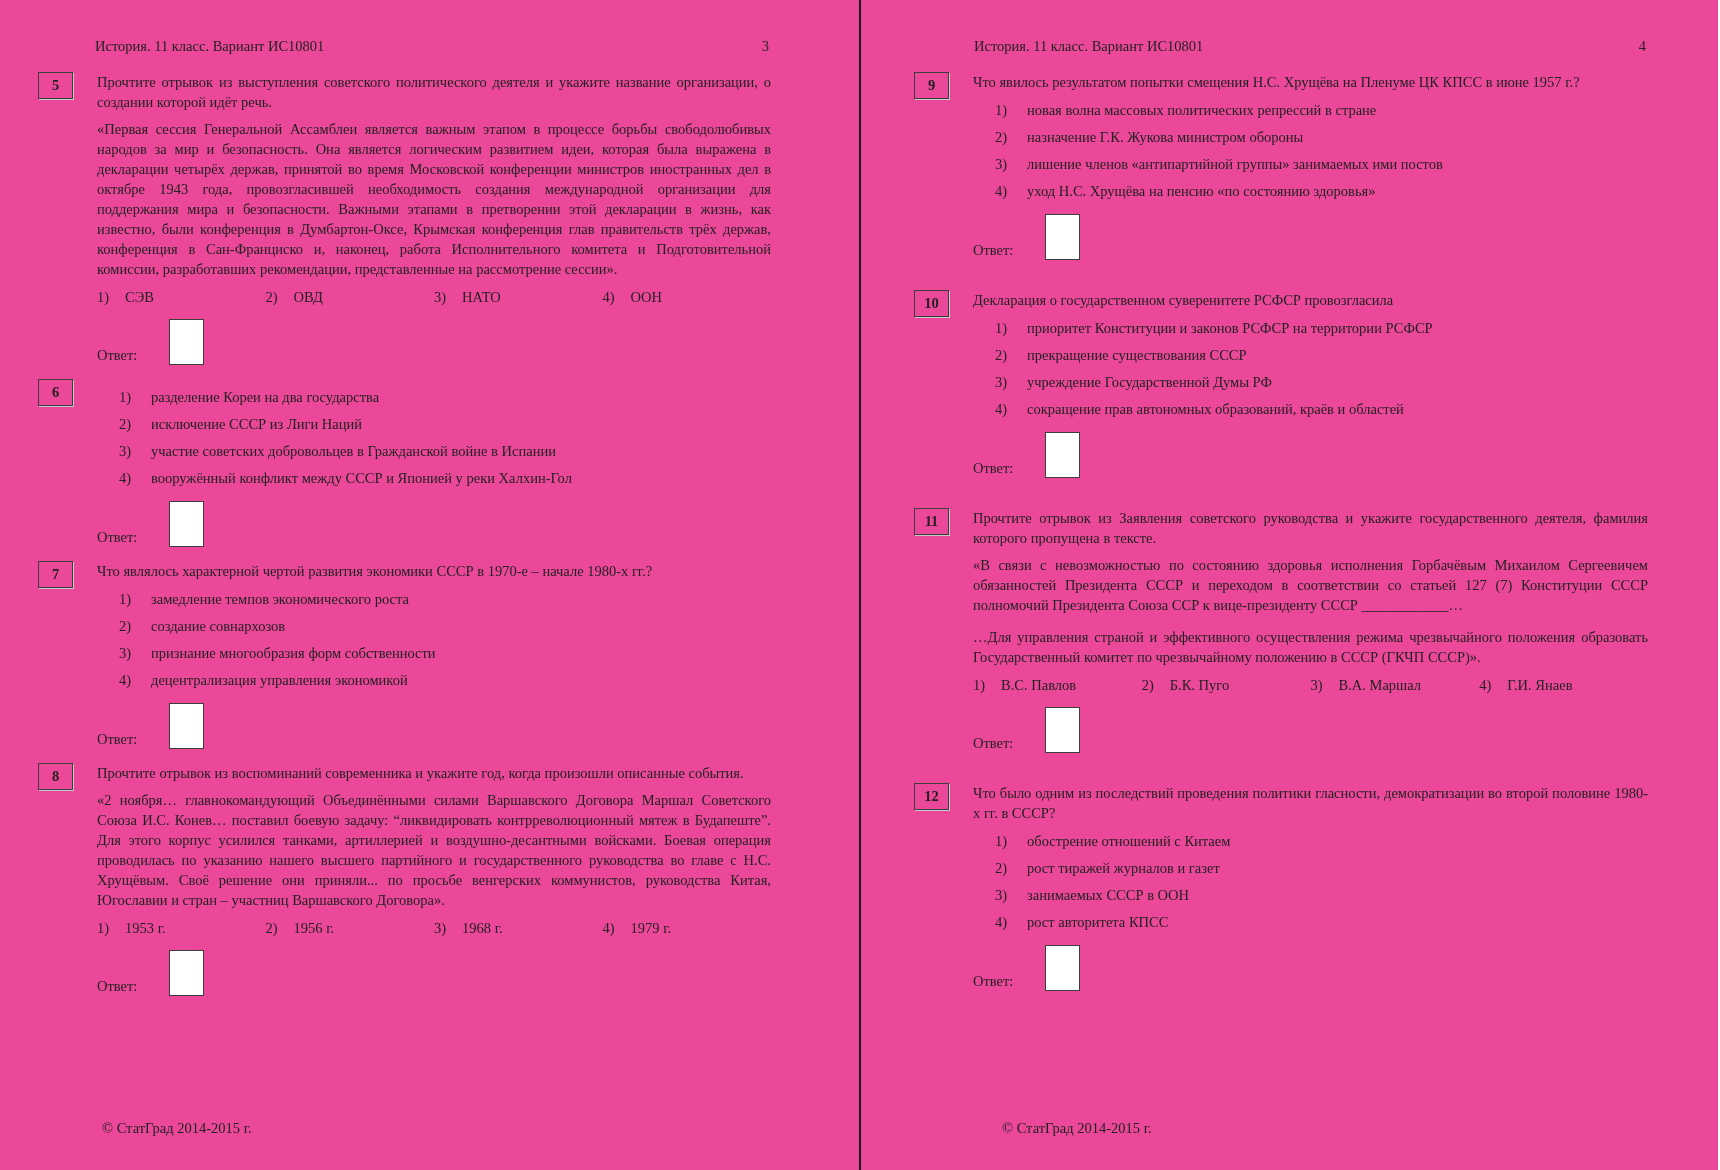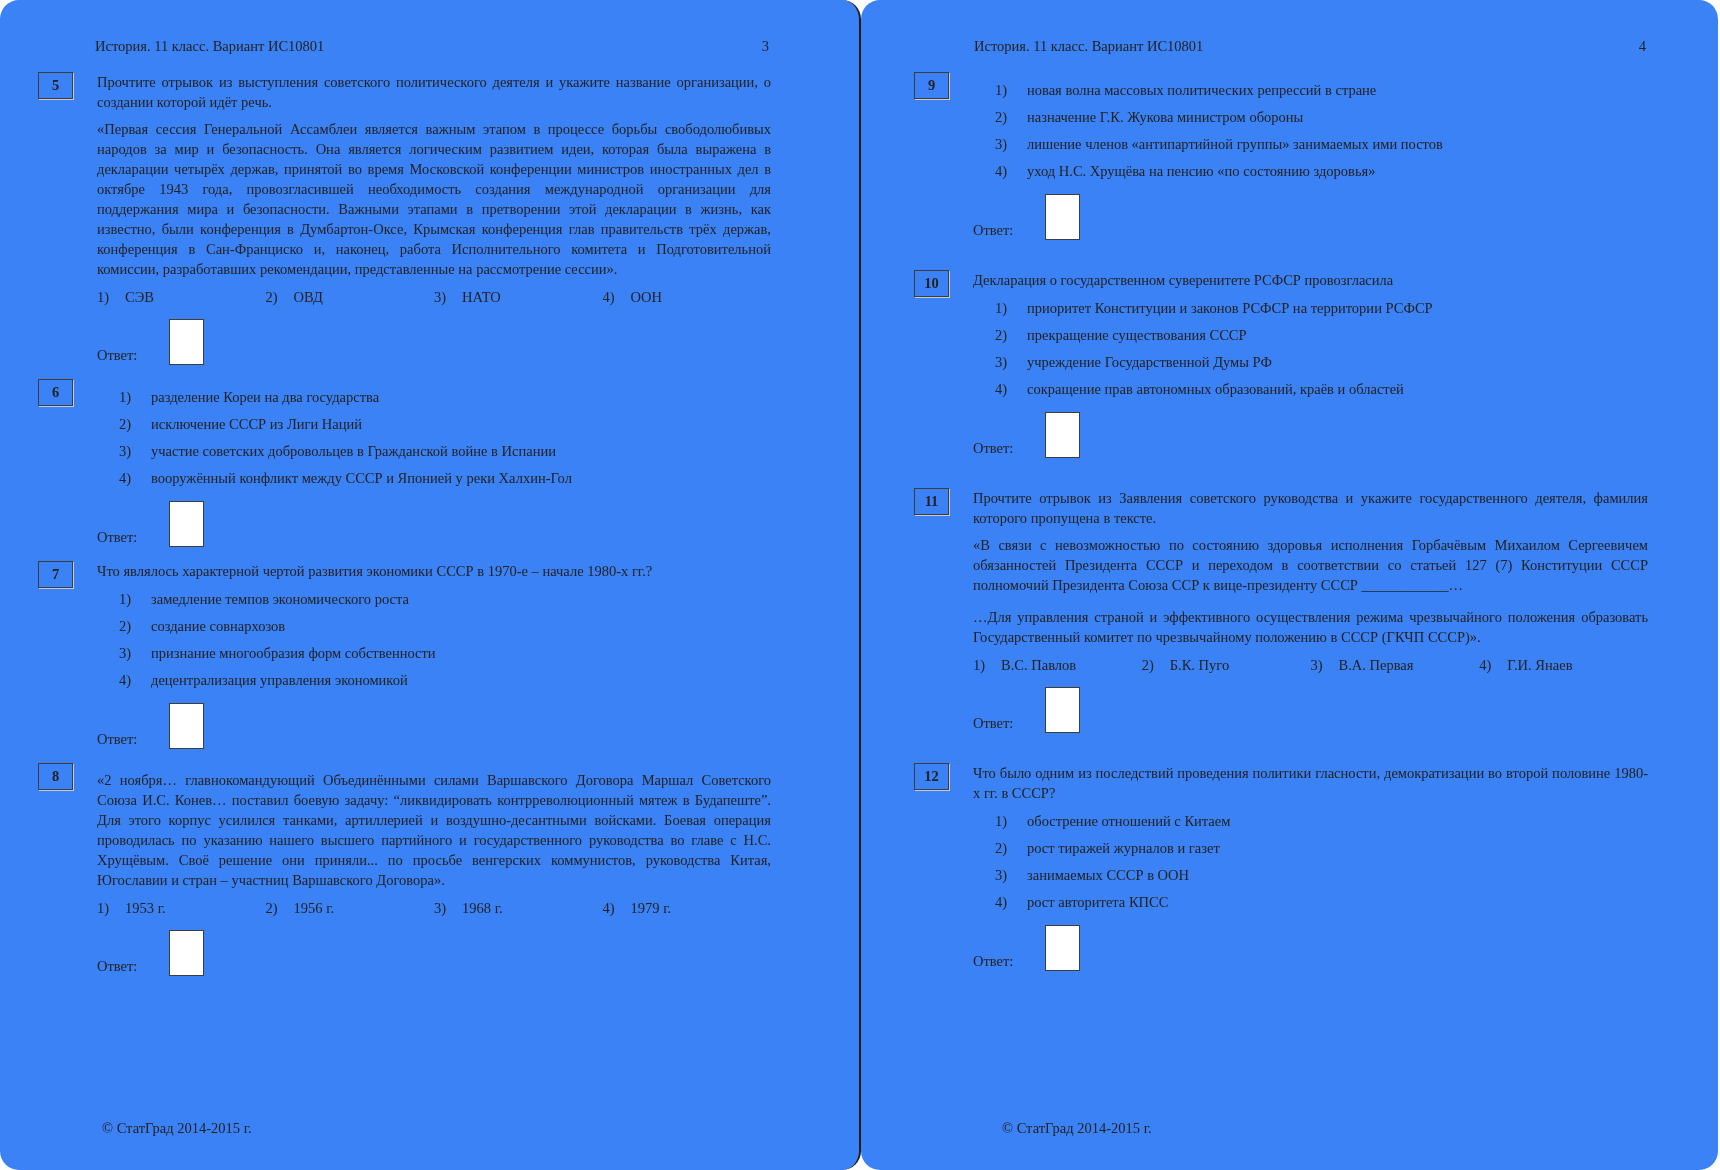--- a/index.html
+++ b/index.html
@@ -11,22 +11,21 @@
     color:#222222;
     font-size:14.5px;
     line-height:20px;
     overflow:hidden;
   }
   .page {
     box-sizing:border-box;
     height:1170px;
     position:relative;
     overflow:hidden;
-    background:#3b82f6;
-    border-radius:19px;
+    background:#ec4899;
   }
   .page-left  { width:861px; border-right:2px solid #1c1c1c; padding:36px 88px 0 38px; }
   .page-right { width:857px; padding:36px 70px 0 53px; }
 
   .pg-header { position:relative; height:18px; margin-bottom:18px; }
   .pg-title  { margin-left:57px; white-space:nowrap; }
   .page-right .pg-title { margin-left:60px; }
   .pg-num    { position:absolute; right:2px; top:0; }
 
   .question { display:flex; margin-bottom:10px; }
@@ -152,20 +151,21 @@
       <div class="answer-row">
         <span class="answer-label">Ответ:</span>
         <span class="answer-box"></span>
       </div>
     </div>
   </div>
 
   <div class="question">
     <div class="qnum">8</div>
     <div class="qbody">
+      <div class="prompt">Прочтите отрывок из воспоминаний современника и укажите год, когда произошли описанные события.</div>
       <div class="quote">«2 ноября… главнокомандующий Объединёнными силами Варшавского Договора Маршал Советского Союза И.С. Конев… поставил боевую задачу: “ликвидировать контрреволюционный мятеж в Будапеште”. Для этого корпус усилился танками, артиллерией и воздушно-десантными войсками. Боевая операция проводилась по указанию нашего высшего партийного и государственного руководства во главе с Н.С. Хрущёвым. Своё решение они приняли... по просьбе венгерских коммунистов, руководства Китая, Югославии и стран – участниц Варшавского Договора».</div>
       <div class="opts-inline">
         <div class="io">
             <span class="io-n">1)</span>
             <span>1953 г.</span>
           </div>
         <div class="io">
             <span class="io-n">2)</span>
             <span>1956 г.</span>
           </div>
@@ -190,20 +190,21 @@
 
 <div class="page page-right">
   <div class="pg-header">
     <span class="pg-title">История. 11 класс. Вариант  ИС10801</span>
     <span class="pg-num">4</span>
   </div>
 
   <div class="question">
     <div class="qnum">9</div>
     <div class="qbody">
+      <div class="prompt">Что явилось результатом попытки смещения Н.С. Хрущёва на Пленуме ЦК КПСС в июне 1957 г.?</div>
       <div class="opts-list">
         <div class="opt">
             <span class="opt-n">1)</span>
             <span class="opt-t">новая волна массовых политических репрессий в стране</span>
           </div>
         <div class="opt">
             <span class="opt-n">2)</span>
             <span class="opt-t">назначение Г.К. Жукова министром обороны</span>
           </div>
         <div class="opt">
@@ -261,21 +262,21 @@
         <div class="io">
             <span class="io-n">1)</span>
             <span>В.С. Павлов</span>
           </div>
         <div class="io">
             <span class="io-n">2)</span>
             <span>Б.К. Пуго</span>
           </div>
         <div class="io">
             <span class="io-n">3)</span>
-            <span>В.А. Первая</span>
+            <span>В.А. Маршал</span>
           </div>
         <div class="io">
             <span class="io-n">4)</span>
             <span>Г.И. Янаев</span>
           </div>
       </div>
       <div class="answer-row">
         <span class="answer-label">Ответ:</span>
         <span class="answer-box"></span>
       </div>

